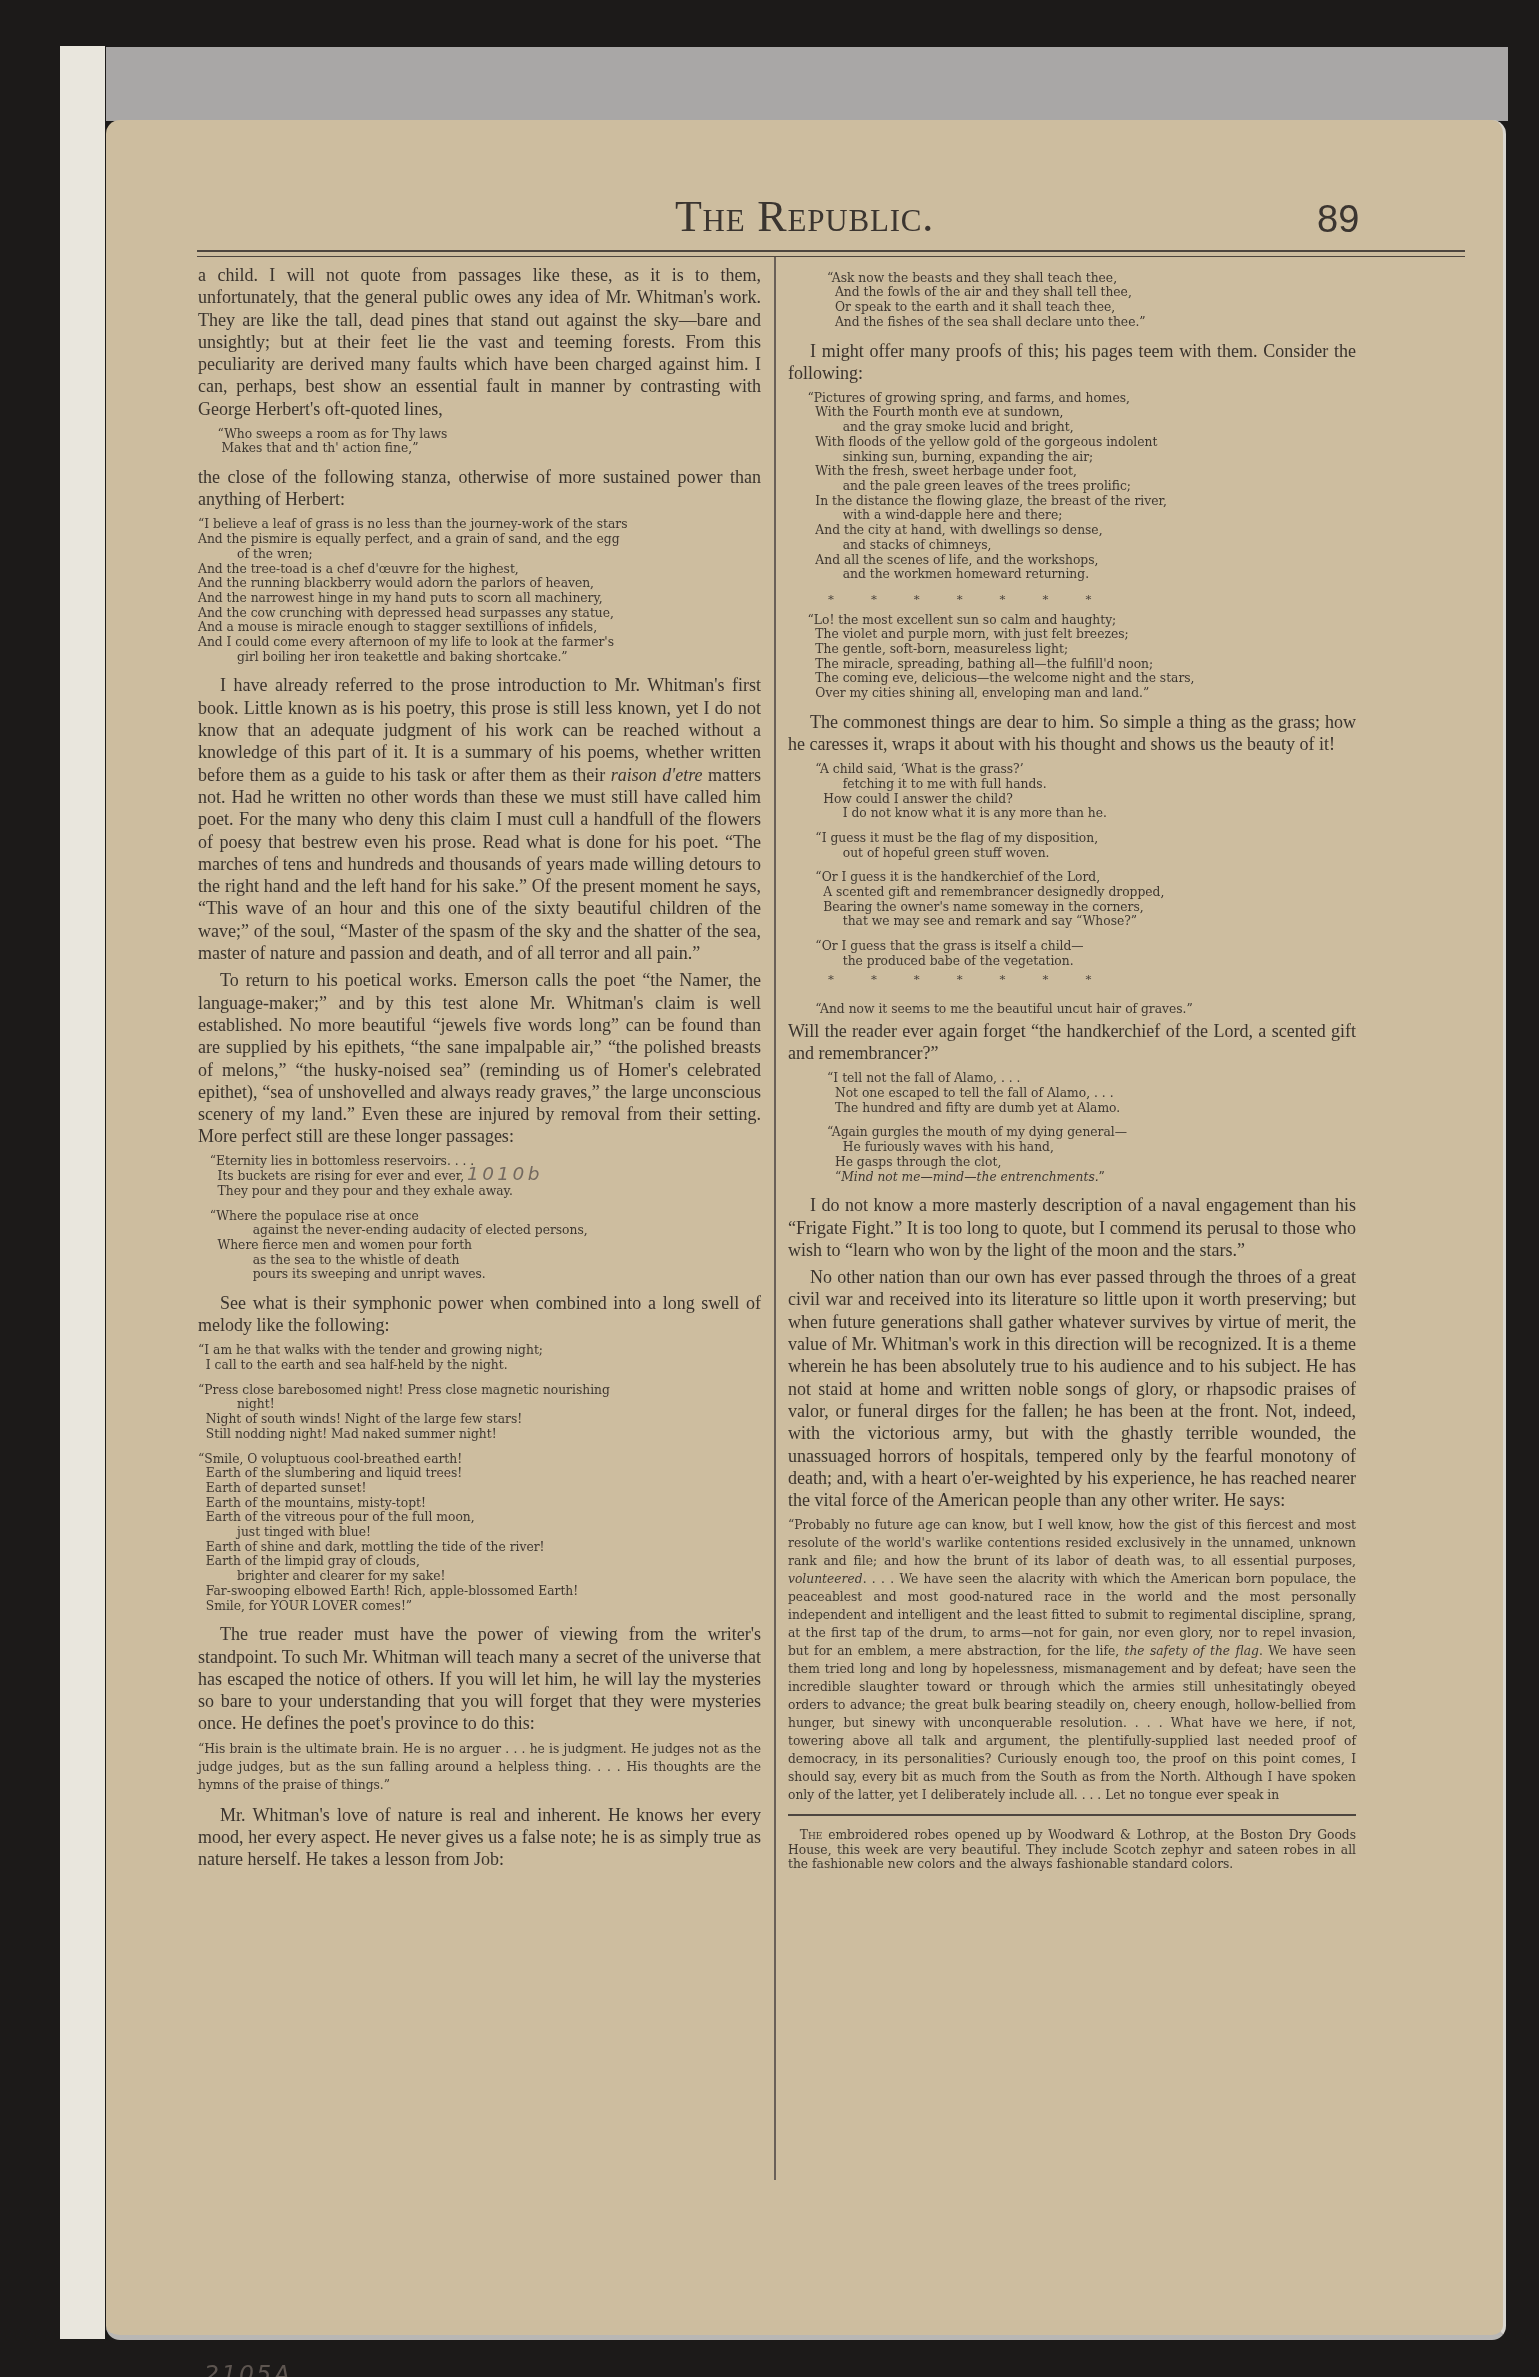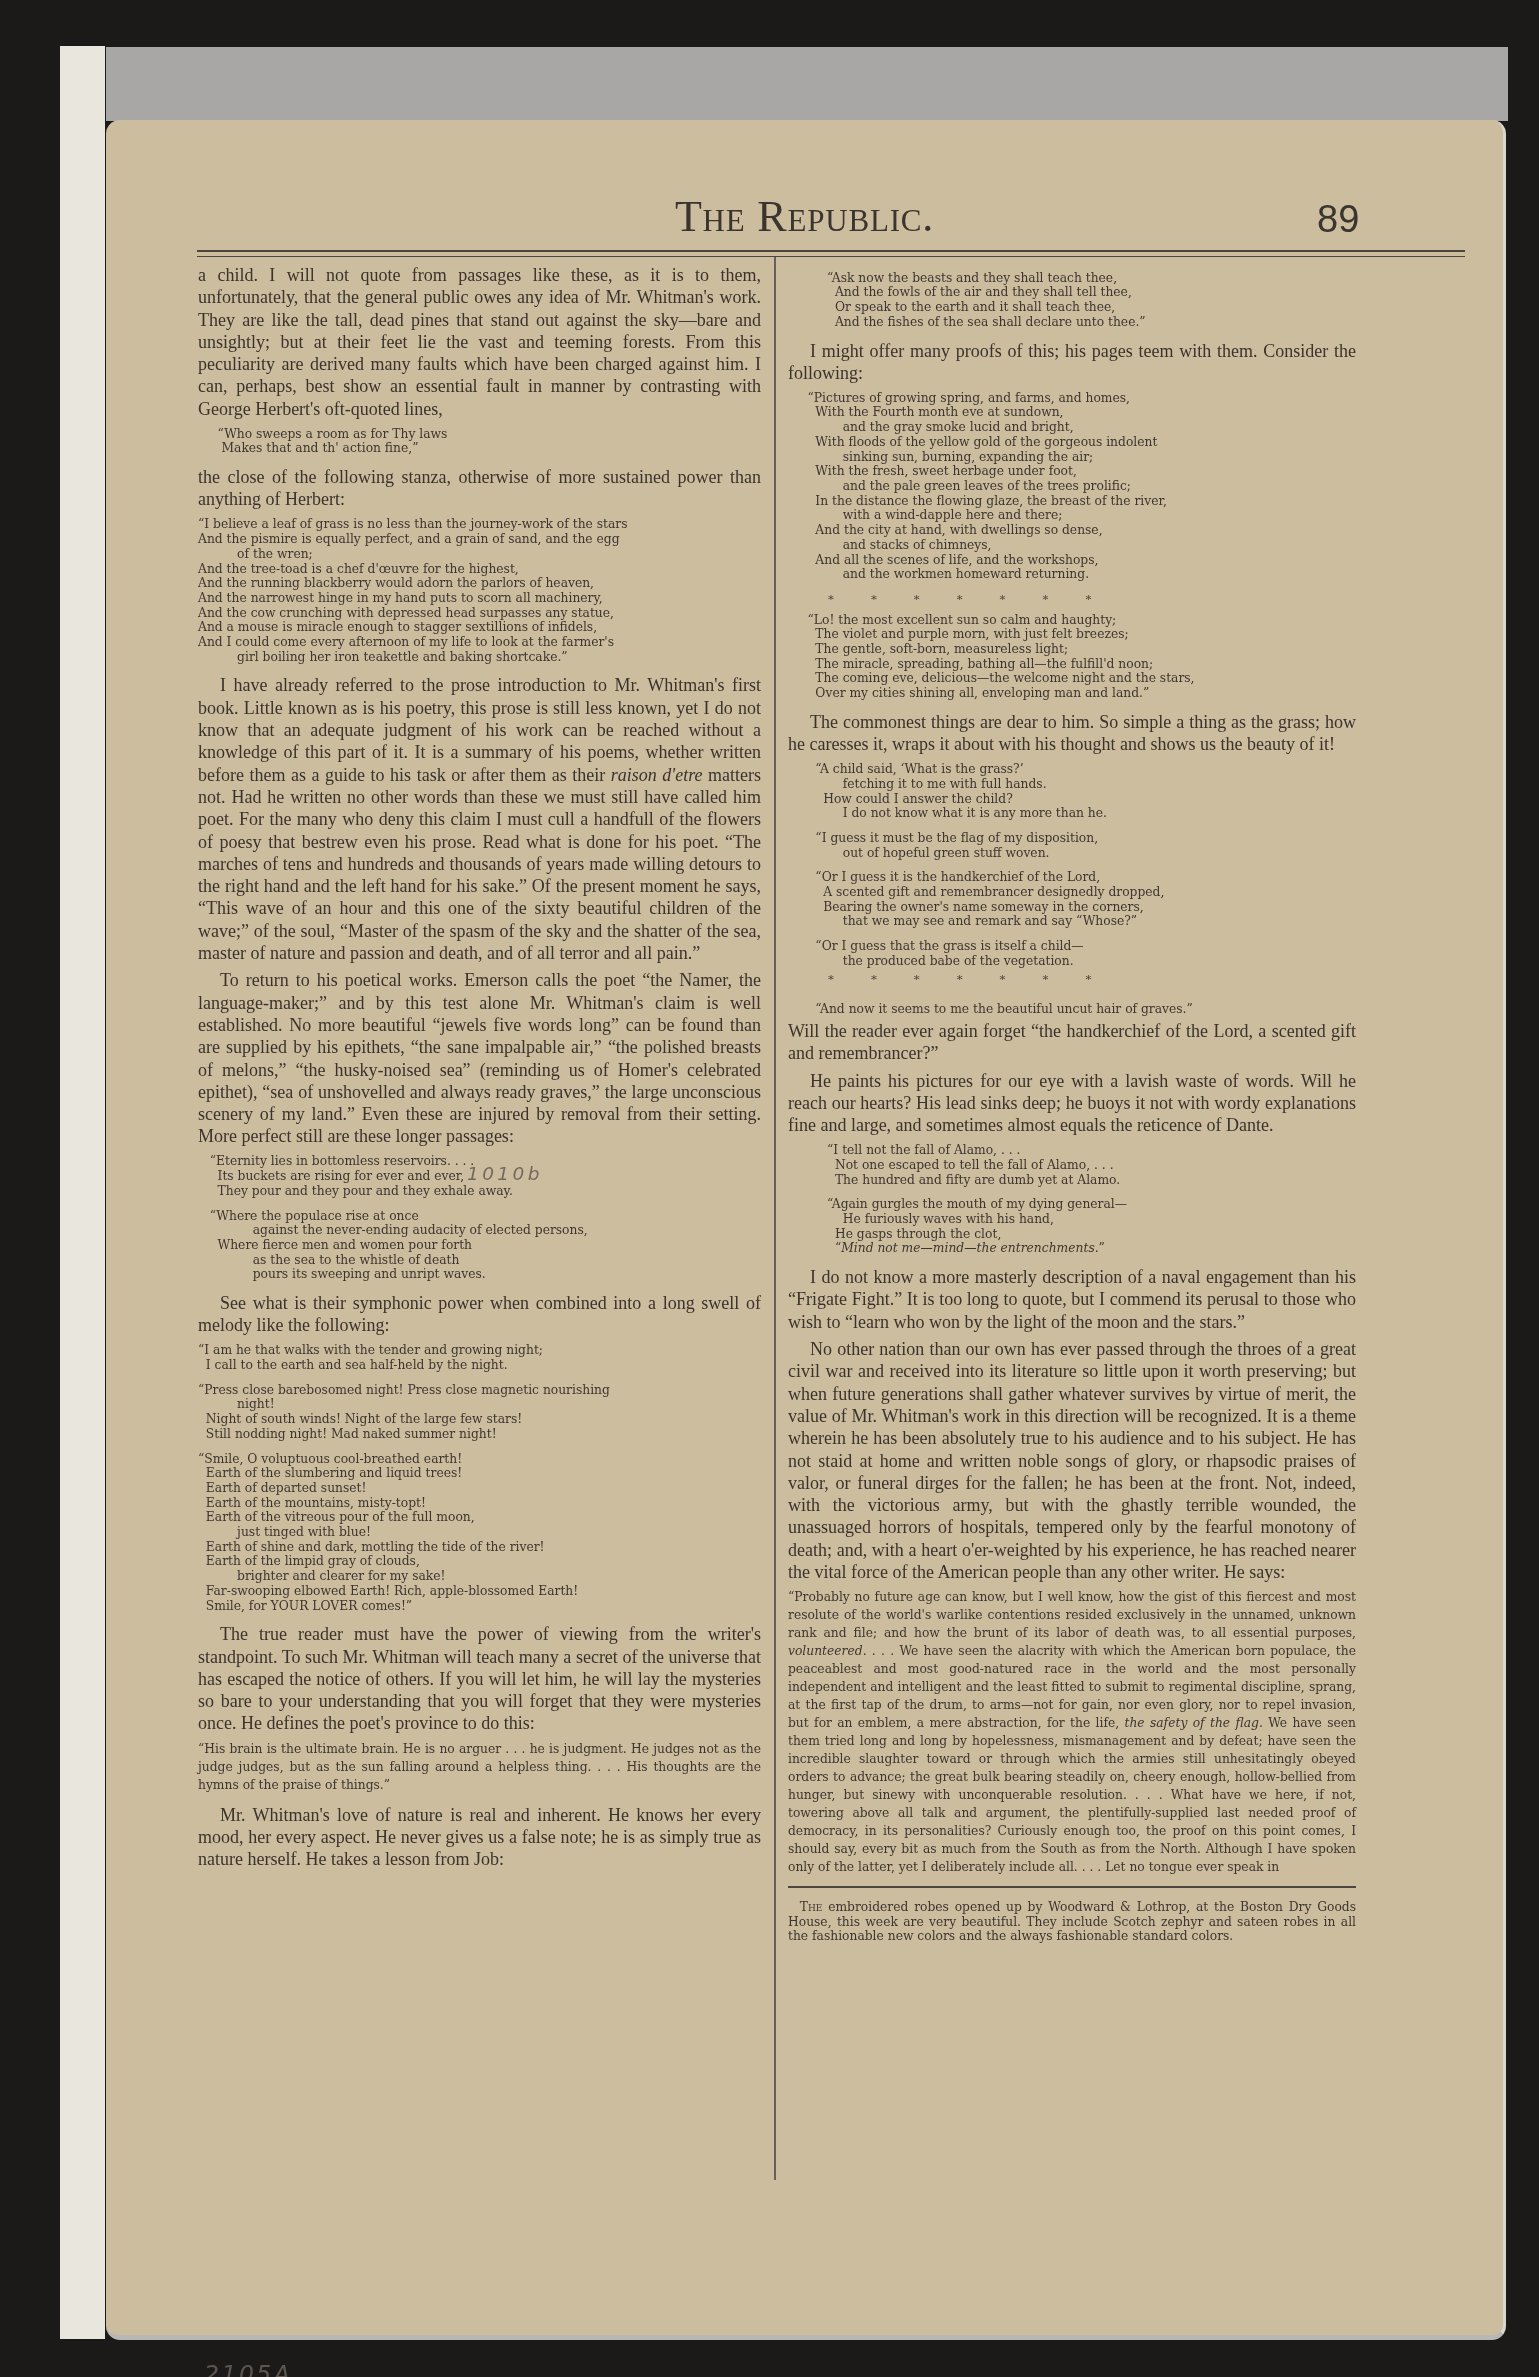--- a/index.html
+++ b/index.html
@@ -126,21 +126,20 @@
               out of hopeful green stuff woven.</div>
     <div class="verse">       “Or I guess it is the handkerchief of the Lord,
          A scented gift and remembrancer designedly dropped,
          Bearing the owner's name someway in the corners,
               that we may see and remark and say “Whose?”</div>
     <div class="verse" style="margin-bottom:1.7px">       “Or I guess that the grass is itself a child—
               the produced babe of the vegetation.</div>
     <div class="stars">*******</div>
     <div class="verse" style="margin-top:16px;margin-bottom:3.4px">       “And now it seems to me the beautiful uncut hair of graves.”</div>
     <p class="p">Will the reader ever again forget “the handkerchief of the Lord, a scented gift and remembrancer?”</p>
-    <p class="p indent">He paints his pictures for our eye with a lavish waste of words. Will he reach our hearts? His lead sinks deep; he buoys it not with wordy explanations fine and large, and sometimes almost equals the reticence of Dante.</p>
     <div class="verse">          “I tell not the fall of Alamo, . . .
             Not one escaped to tell the fall of Alamo, . . .
             The hundred and fifty are dumb yet at Alamo.</div>
     <div class="verse"><span>          “Again gurgles the mouth of my dying general—
               He furiously waves with his hand,
             He gasps through the clot,
             “</span><i>Mind not me—mind—the entrenchments.</i><span>”</span></div>
     <p class="p indent">I do not know a more masterly description of a naval engagement than his “Frigate Fight.” It is too long to quote, but I commend its perusal to those who wish to “learn who won by the light of the moon and the stars.”</p>
     <p class="p indent">No other nation than our own has ever passed through the throes of a great civil war and received into its literature so little upon it worth preserving; but when future generations shall gather whatever survives by virtue of merit, the value of Mr. Whitman's work in this direction will be recognized. It is a theme wherein he has been absolutely true to his audience and to his subject. He has not staid at home and written noble songs of glory, or rhapsodic praises of valor, or funeral dirges for the fallen; he has been at the front. Not, indeed, with the victorious army, but with the ghastly terrible wounded, the unassuaged horrors of hospitals, tempered only by the fearful monotony of death; and, with a heart o'er-weighted by his experience, he has reached nearer the vital force of the American people than any other writer. He says:</p>
     <p class="quote-prose"><span>“Probably no future age can know, but I well know, how the gist of this fiercest and most resolute of the world's warlike contentions resided exclusively in the unnamed, unknown rank and file; and how the brunt of its labor of death was, to all essential purposes, </span><i>volunteered</i><span>. . . . We have seen the alacrity with which the American born populace, the peaceablest and most good-natured race in the world and the most personally independent and intelligent and the least fitted to submit to regimental discipline, sprang, at the first tap of the drum, to arms—not for gain, nor even glory, nor to repel invasion, but for an emblem, a mere abstraction, for the life, </span><i>the safety of the flag</i><span>. We have seen them tried long and long by hopelessness, mismanagement and by defeat; have seen the incredible slaughter toward or through which the armies still unhesitatingly obeyed orders to advance; the great bulk bearing steadily on, cheery enough, hollow-bellied from hunger, but sinewy with unconquerable resolution. . . . What have we here, if not, towering above all talk and argument, the plentifully-supplied last needed proof of democracy, in its personalities? Curiously enough too, the proof on this point comes, I should say, every bit as much from the South as from the North. Although I have spoken only of the latter, yet I deliberately include all. . . . Let no tongue ever speak in</span></p>

